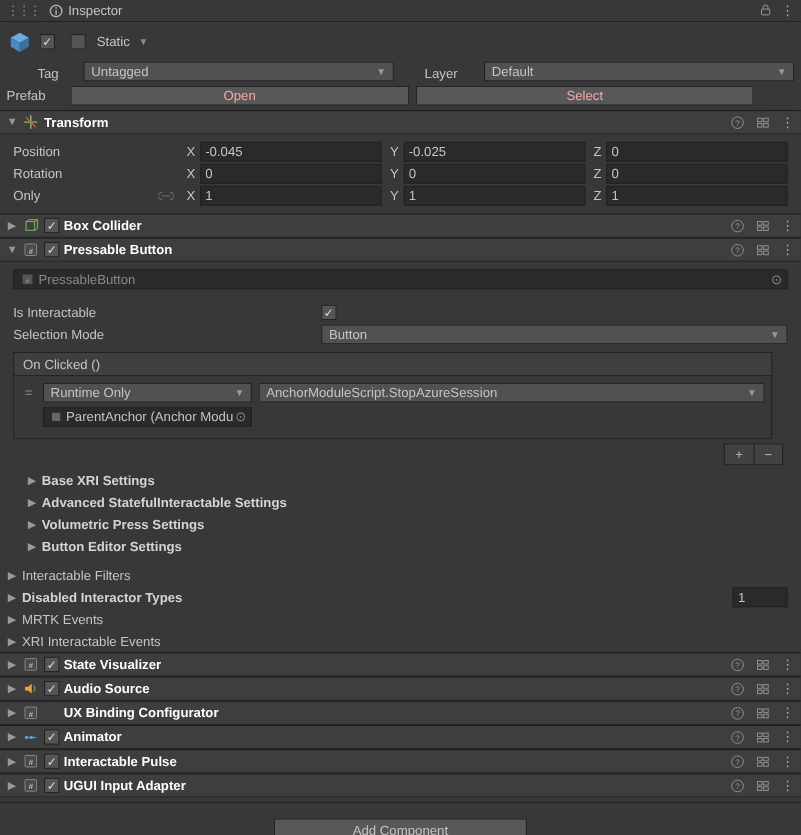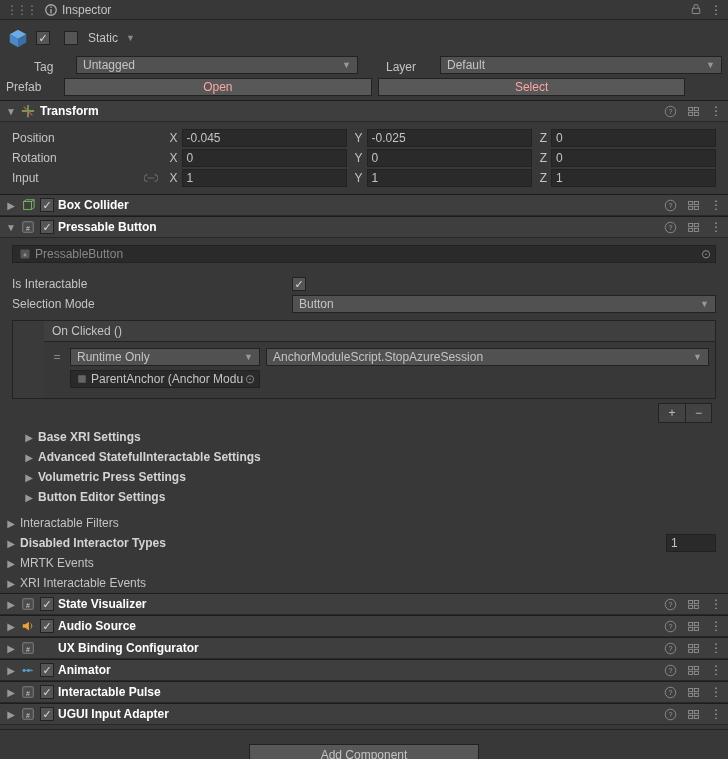--- a/index.html
+++ b/index.html
@@ -36,21 +36,21 @@
 
   .component-body { padding: 6px 12px; }
   .prop-row { display: flex; align-items: center; height: 20px; }
   .prop-label { width: 280px; }
   .prop-row .coord-label { width: 18px; text-align:right; padding-right:4px; color:#C4C4C4; margin-left: 8px; }
   .num-input { background: #2A2A2A; border: 1px solid #222; color: #C4C4C4; padding: 2px 4px; font-size: 12px; height: 18px; flex:1; }
   
   .script-field { background: #2A2A2A; border: 1px solid #222; color: #888; padding: 2px 6px; font-size: 12px; height: 18px; flex:1; display:flex; align-items:center; gap:4px; position:relative; }
   .script-field .odot { position:absolute; right:4px; cursor:pointer; }
 
-  .event-box { border: 1px solid #222; background: #3a3a3a; margin: 6px 0 0 0; padding-left: 31px; }
+  .event-box { border: 1px solid #222; background: #3a3a3a; margin: 6px 14px 0 0; }
   .event-header { background: #3f3f3f; padding: 3px 8px; border-bottom: 1px solid #222; }
   .event-body { padding: 6px; background: #383838; }
   .event-row { display: flex; gap: 6px; margin-bottom: 4px; align-items:center; }
   .drag-handle { width: 14px; color:#888; text-align:center; }
   .event-footer { display:flex; justify-content:flex-end; padding: 4px; gap:0; }
   .plusminus { border:1px solid #222; background:#424242; display:flex; }
   .plusminus span { width:26px; text-align:center; color:#bbb; cursor:pointer; border-left:1px solid #222; padding: 2px 0; }
   .plusminus span:first-child { border-left:none; }
 
   .subfold { padding: 2px 12px; display:flex; align-items:center; height:20px; gap:4px; cursor:pointer; }
@@ -164,21 +164,21 @@
     <span class="prop-label">Rotation</span>
     <span class="coord-label">X</span>
       <input class="num-input" value="0" style="">
     <span class="coord-label">Y</span>
       <input class="num-input" value="0" style="">
     <span class="coord-label">Z</span>
       <input class="num-input" value="0" style="">
   </div>
   <div class="prop-row">
     <span class="prop-label" style="display:flex;align-items:center;gap:6px;">
-      <span>Input</span>
+      <span>Only</span>
       <span class="ghost-icon" style="margin-left:auto;">
         <svg width="14" height="12" viewBox="0 0 16 14">
             <path d="M4 3 a3 3 0 0 0 0 8 M12 3 a3 3 0 0 1 0 8 M4 7 h8" stroke="#999" fill="none" stroke-width="1.3"></path>
           </svg>
       </span>
     </span>
     <span class="coord-label">X</span>
       <input class="num-input" value="1" style="">
     <span class="coord-label">Y</span>
       <input class="num-input" value="1" style="">

